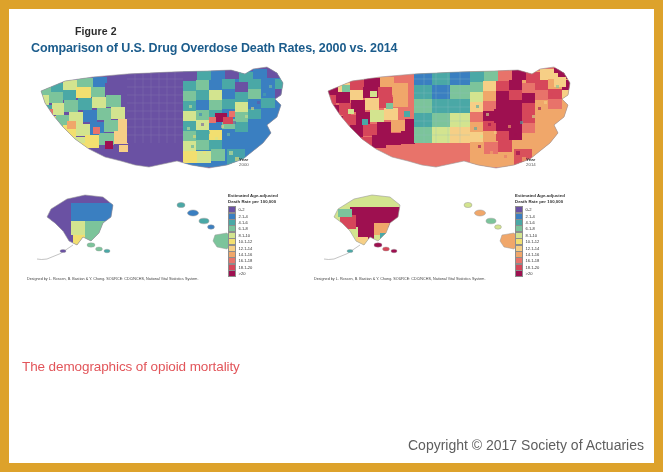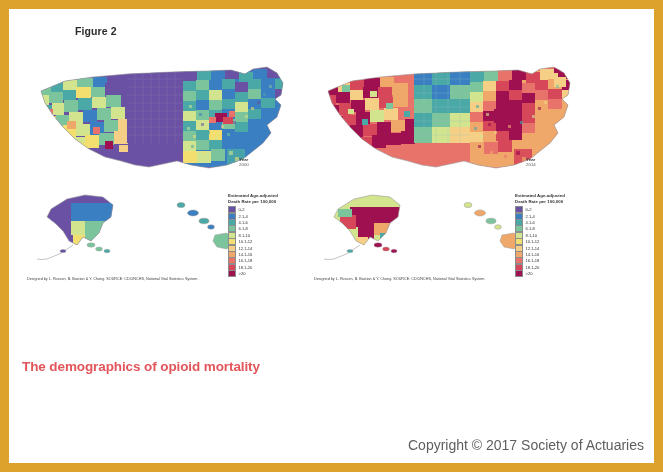--- a/index.html
+++ b/index.html
@@ -32,21 +32,21 @@
     color: #2c2c2c; letter-spacing: 0.1px; padding-left: 44px;
   }
   .fig-title {
     position: absolute; left: 22px; top: 32px;
     font-size: 12.5px; font-weight: bold;
     color: #1b5c8c; letter-spacing: -0.1px;
     white-space: nowrap;
   }
   .section-head {
     position: absolute; left: 13px; top: 350px;
-    font-size: 13.5px; font-weight: bold;
+    font-size: 13.5px; font-weight: normal;
     color: #e2555a; letter-spacing: -0.1px;
     white-space: nowrap;
   }
   .footer {
     position: absolute; right: 10px; bottom: 10px;
     font-size: 14px; color: #5e5e5e;
     white-space: nowrap;
   }
   
   .panel { position: absolute; top: 52px; width: 295px; height: 232px; }
@@ -91,20 +91,21 @@
   }
   .panel.left .credit { left: 4px; }
 </style>
 </head>
 <body>
 
 <div class="page">
   <div class="sheet">
 
     <div class="fig-label">Figure 2</div>
+    <div class="fig-title">Comparison of U.S. Drug Overdose Death Rates, 2000 vs. 2014</div>
 
     <div class="panel left">
       <div class="map-wrap">
 
         <div class="usa">
           <svg viewBox="0 0 262 108" preserveAspectRatio="none">
             <defs>
               <clipPath id="usClip2000">
                 <path d="M10,26 L34,16 L62,12 L96,9 L140,7 L176,6 L200,5 L214,9
                          L222,4 L236,2 L246,8 L252,18 L250,30 L244,34

